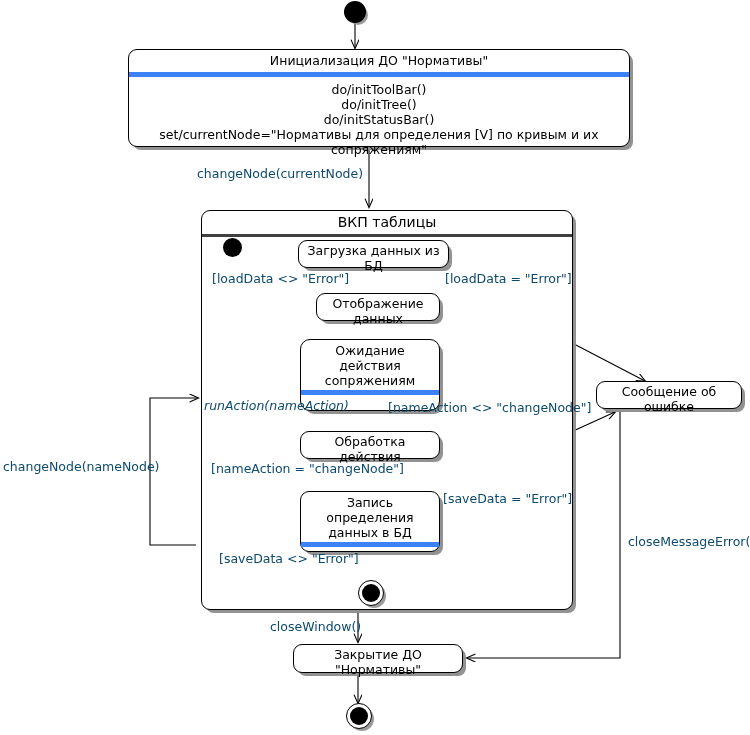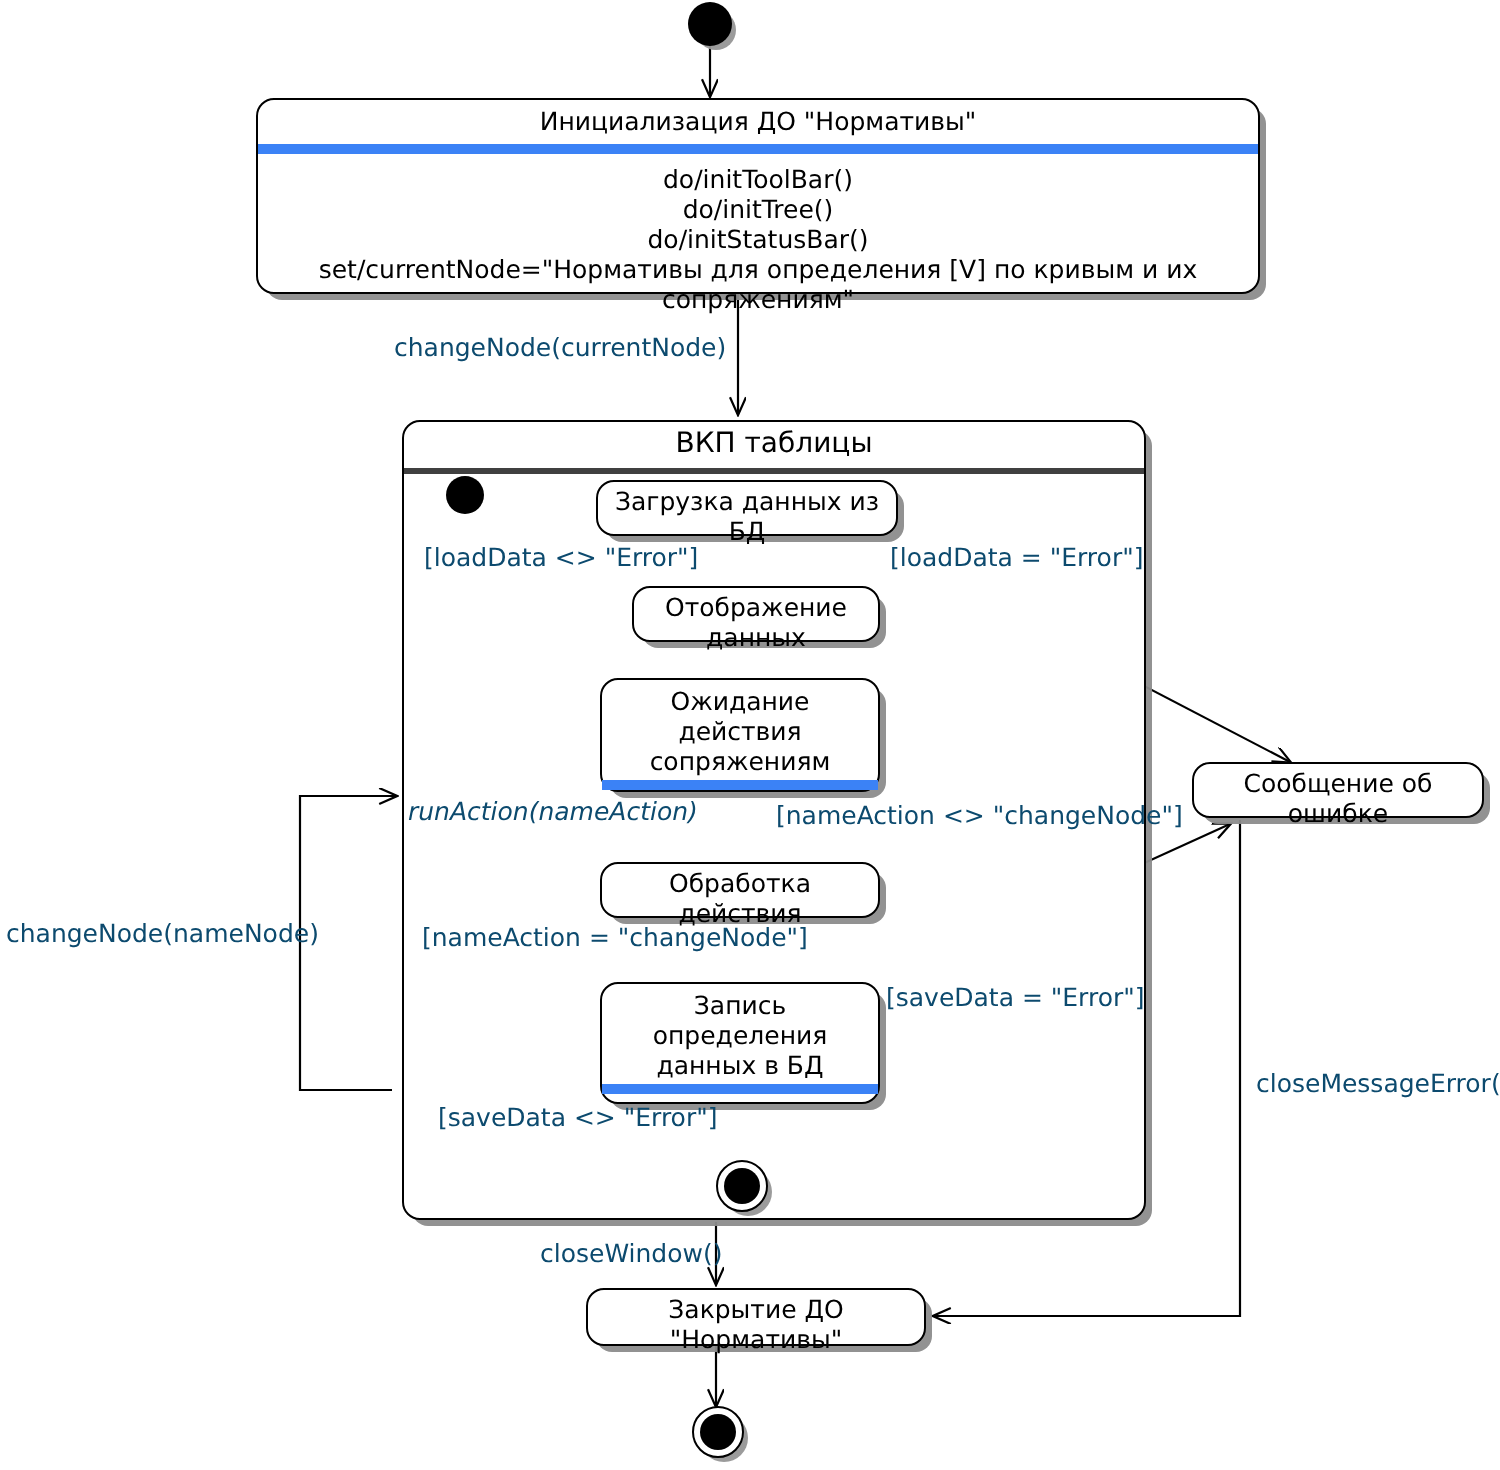--- a/index.html
+++ b/index.html
@@ -92,21 +92,21 @@
   <div class="initdot" style="left:223px;top:238px;width:19px;height:19px;"></div>
 
   <div class="node" style="left:298px;top:240px;width:151px;height:28px;">
     <div class="sec t12" style="padding:2px 4px 3px;">Загрузка данных из БД</div>
   </div>
 
   <div class="node" style="left:300px;top:293px;width:124px;height:28px;margin-left:16px;">
     <div class="sec t12" style="padding:2px 4px 3px;">Отображение данных</div>
   </div>
 
-  <div class="node" style="left:300px;top:339px;width:140px;height:57px;">
+  <div class="node" style="left:300px;top:339px;width:140px;height:72px;border-radius:10px;">
     <div class="sec t12" style="padding:3px 4px 2px;">
       <div>Ожидание действия</div>
       <div>сопряжениям</div>
     </div>
     <div class="sec div" style="height:14px;"></div>
   </div>
 
   <div class="node" style="left:300px;top:431px;width:140px;height:28px;">
     <div class="sec t12" style="padding:2px 4px 3px;">Обработка действия</div>
   </div>

